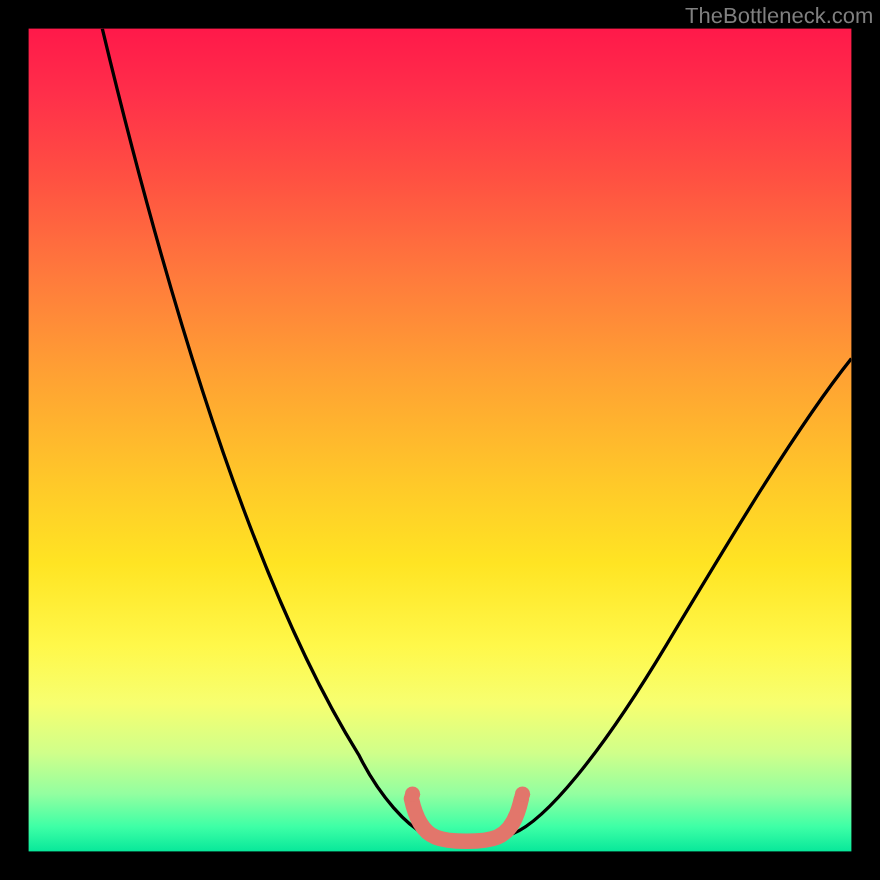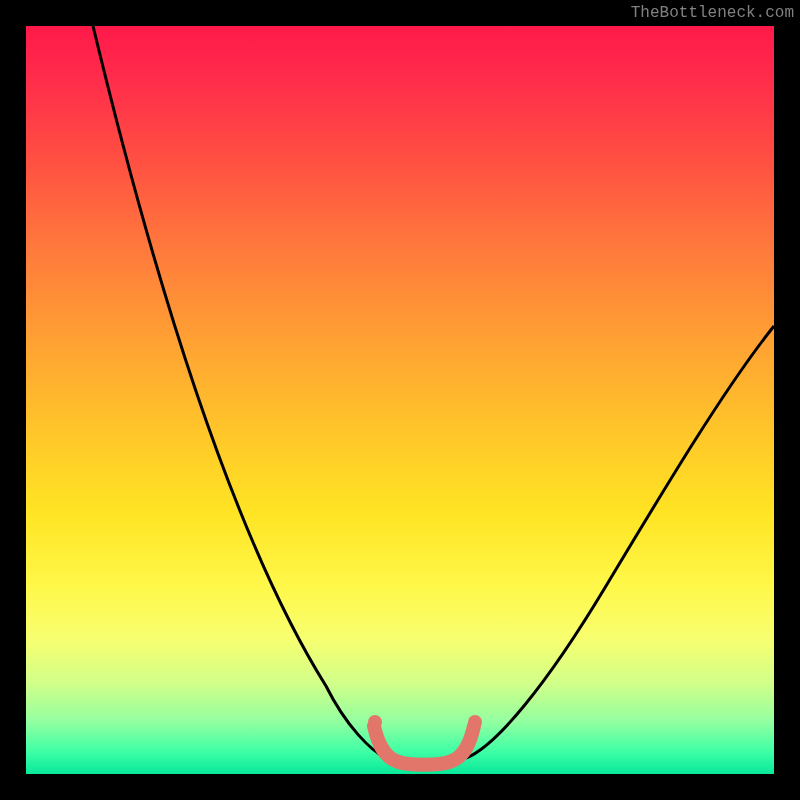--- a/index.html
+++ b/index.html
@@ -38,22 +38,22 @@
       #d0ff8a 88%,
       #93ffa0 93%,
       #3effa6 97%,
       #08e89a 100%
     );
   }
   .credit {
     position: absolute;
     right: 6px;
     top: 4px;
-    font-family: Liberation Mono, monospace;
-    font-size: 16px;
+    font-family: Liberation Sans, sans-serif;
+    font-size: 20px;
     color: #808080;
     letter-spacing: 0px;
   }
   svg.curves {
     position: absolute;
     top: 0;
     left: 0;
   }
 </style>
 </head>

